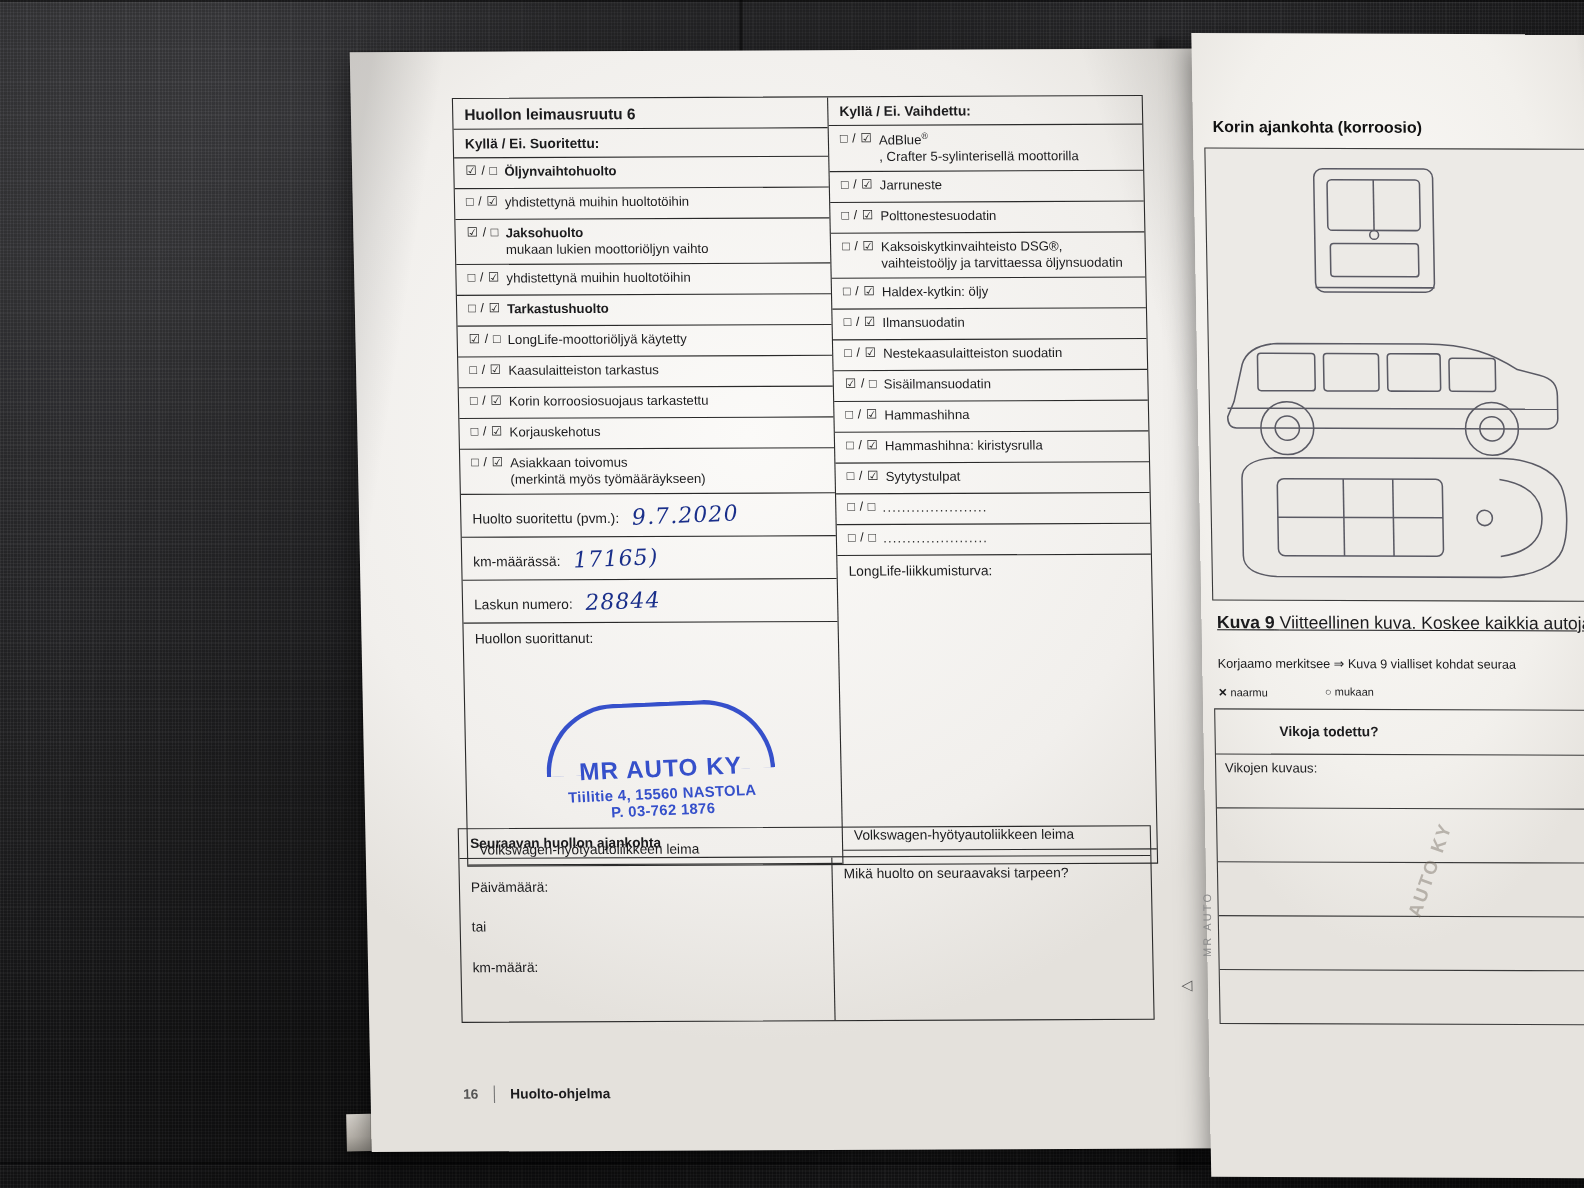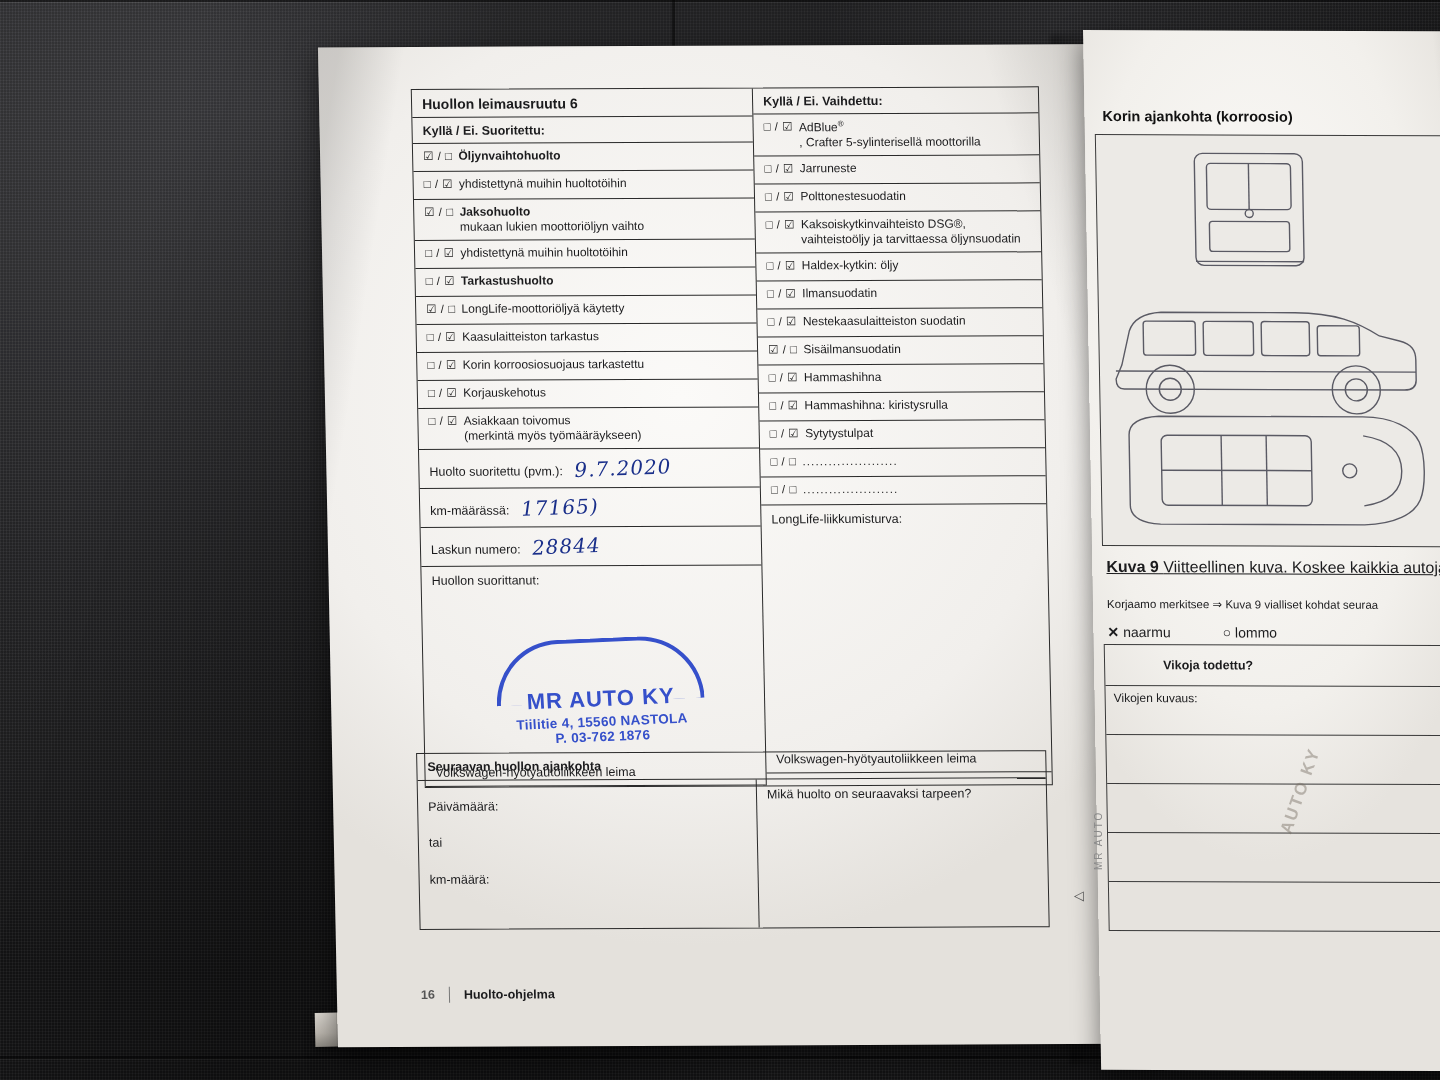--- a/index.html
+++ b/index.html
@@ -159,21 +159,21 @@
   
   .rp-inner{position:absolute;left:0;top:0;width:420px;height:1040px;font-size:12px;}
   .r-title{position:absolute;left:18px;top:78px;font-weight:bold;font-size:14.5px;color:#111;}
   .figbox{
     position:absolute;left:10px;top:104px;width:420px;height:410px;
     border:1px solid #3a3a3a;background:#eceae6;overflow:hidden;
   }
   .figcap{position:absolute;left:14px;top:528px;font-size:16px;text-decoration:underline;}
   .figcap b{font-weight:bold;}
   .rtext{position:absolute;left:14px;top:566px;font-size:11.5px;line-height:1.5;width:400px;}
-  .legend{position:absolute;left:14px;top:594px;font-size:14px;display:flex;gap:52px;}
+  .legend{position:absolute;left:14px;top:594px;font-size:10px;display:flex;gap:52px;}
   .legend .mark{font-weight:bold;}
   .rtbl{position:absolute;left:10px;top:614px;width:420px;border:1px solid #3a3a3a;}
   .rtbl .rhd{display:flex;border-bottom:1px solid #3a3a3a;height:40px;align-items:center;}
   .rtbl .rhd .a{flex:1;font-weight:bold;font-size:12.5px;padding-left:58px;}
   .rtbl .rrow{height:38px;border-bottom:1px solid #3a3a3a;padding:5px 8px;font-size:12px;}
   .rtbl .rrow:last-child{border-bottom:none;}
   .ghost{
     position:absolute;left:180px;top:680px;width:170px;height:120px;
     color:rgba(120,110,100,.45);font-size:17px;font-weight:bold;
     transform:rotate(-70deg);letter-spacing:2px;pointer-events:none;
@@ -417,21 +417,21 @@
 
       <div class="rtext">Korjaamo merkitsee ⇒ Kuva 9 vialliset kohdat seuraa</div>
 
       <div class="legend">
         <div>
           <span class="mark">✕</span>
           <span>naarmu</span>
         </div>
         <div>
           <span class="mark">○</span>
-          <span>lommo</span>
+          <span>mukaan</span>
         </div>
       </div>
 
       <div class="rtbl">
         <div class="rhd">
           <div class="a">Vikoja todettu?</div>
 
         </div>
         <div class="rrow">Vikojen kuvaus:</div>
         <div class="rrow"></div>

